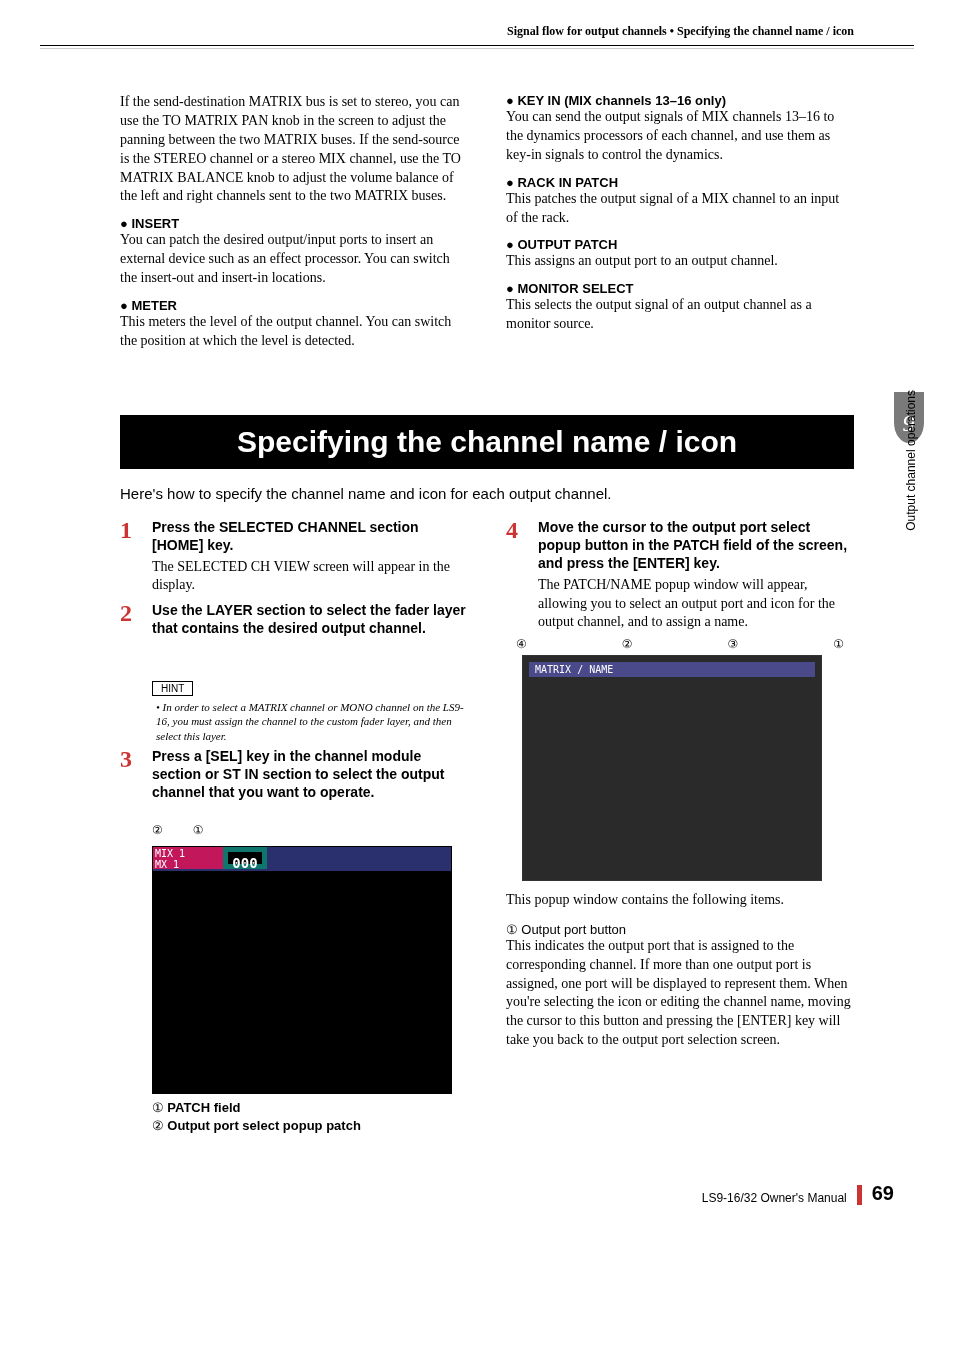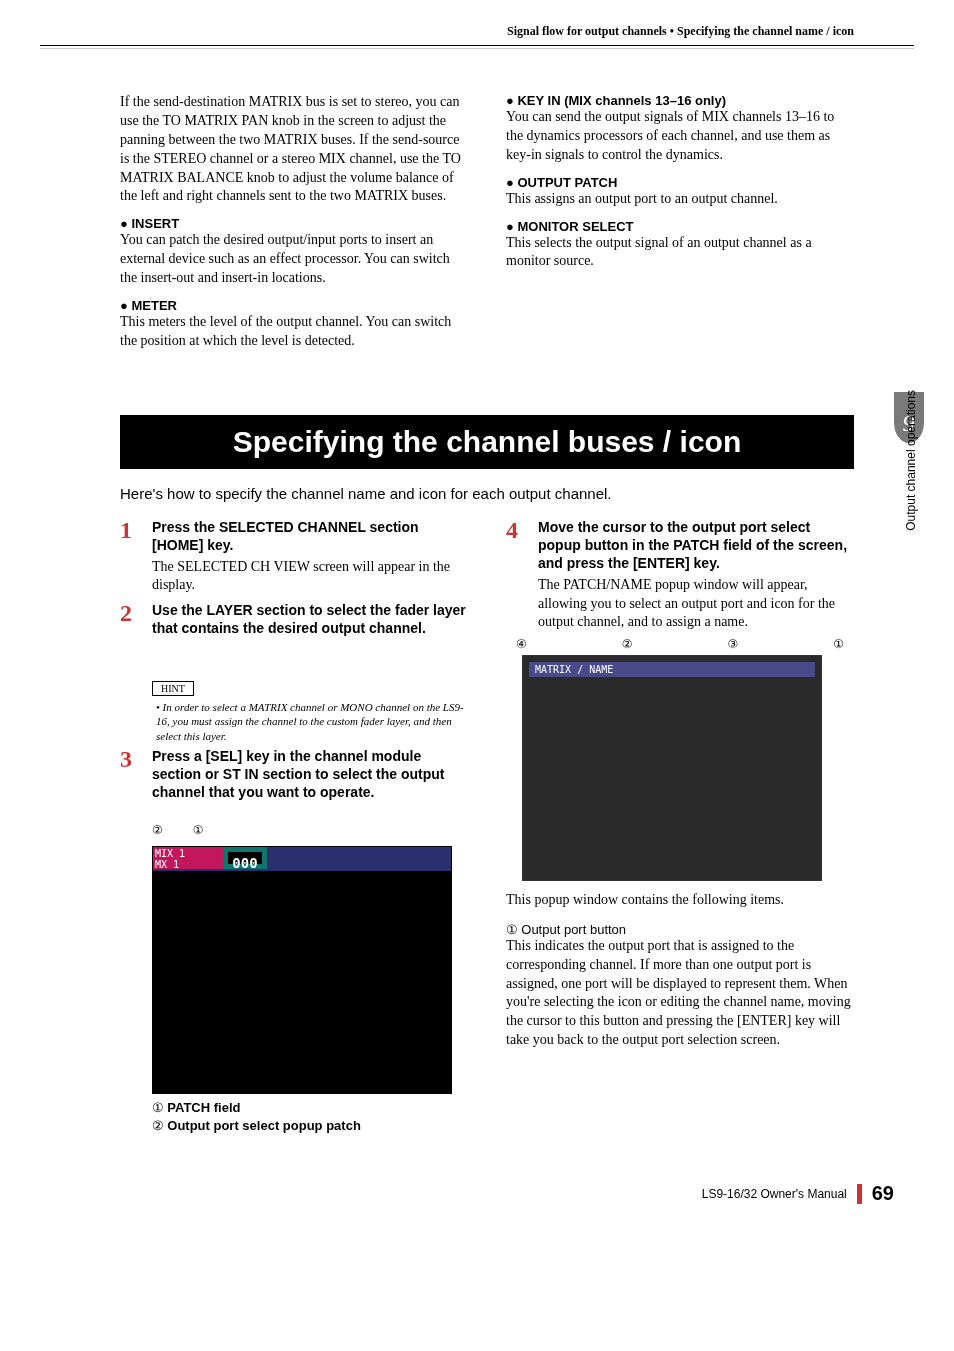--- a/index.html
+++ b/index.html
@@ -13,32 +13,32 @@
   .bullet-h { font-weight:bold; font-size:13px; margin-top:10px; font-family:Arial, sans-serif; }
   .bullet-h::before { content:"● "; }
   .section-banner { background:#000; color:#fff; text-align:center; font-family:Arial, sans-serif; font-weight:bold; font-size:30px; padding:10px 0; margin:58px 0 16px 0; }
   .intro { font-family:Arial, sans-serif; font-size:15px; margin-bottom:16px; }
   .step-row { display:flex; gap:12px; margin-bottom:6px; }
   .step-num { font-family:"Times New Roman", serif; font-weight:bold; font-size:24px; color:#c33; line-height:1; width:20px; flex:0 0 20px; }
   .step-body { flex:1; }
   .step-title { font-family:Arial, sans-serif; font-weight:bold; font-size:14px; line-height:1.3; }
   .step-text { font-family:"Times New Roman", serif; font-size:14px; margin-top:4px; line-height:1.3; }
   .hint-box { margin:12px 0 4px 32px; }
-  .hint-label { display:inline-block; border:1px solid #000; font-family:Liberation Serif, serif; font-size:10px; padding:1px 8px; margin-bottom:4px;margin-top:32px; }
+  .hint-label { display:inline-block; border:1px solid #000; font-family:Liberation Sans, sans-serif; font-size:10px; padding:1px 8px; margin-bottom:4px;margin-top:32px; }
   .hint-text { font-size:11px; font-style:italic; line-height:1.3; padding-left:4px; }
   .fig-placeholder-1 { width:300px; height:248px; background:#111; margin:8px 0 6px 32px; border:1px solid #000; position:relative; }
   .fig-callouts-top { text-align:left; margin-left:32px; font-size:12px; }
   .fig-placeholder-2 { width:300px; height:226px; background:#222; margin:8px 0 10px 16px; border:1px solid #333; position:relative; }
   .fig2-callouts { position:absolute; top:-18px; left:0; right:0; display:flex; justify-content:space-between; font-size:12px; padding:0 10px; }
   .caption-line { font-family:Arial, sans-serif; font-size:13px; margin-left:32px; margin-bottom:2px; }
   .caption-line .idx { font-family:"Times New Roman", serif; }
   .sub-h { font-family:Arial, sans-serif; font-weight:normal; font-size:13px; margin-top:12px; }
   .sidetab { position:absolute; right:36px; top:390px; writing-mode:vertical-rl; transform:rotate(180deg); font-family:Arial, sans-serif; font-size:12px; text-align:center; }
   .sidetab-num { display:inline-block; background:#7a7a7a; color:#fff; border-radius:50% 50% 0 0 / 40% 40% 0 0; font-family:"Times New Roman", serif; font-style:italic; font-size:24px; padding:6px 4px 18px 4px; margin-top:6px; writing-mode:horizontal-tb; transform:rotate(180deg); position:absolute; right:30px; top:386px; width:30px; text-align:center; }
-  .footer { display:flex; justify-content:flex-end; align-items:center; gap:10px; padding:46px 60px 30px 0; }
+  .footer { display:flex; justify-content:flex-end; align-items:flex-end; gap:10px; padding:46px 60px 30px 0; }
   .footer-text { font-family:Arial, sans-serif; font-size:12px; }
   .page-num { font-family:Arial, sans-serif; font-weight:bold; font-size:20px; }
   .page-accent { display:inline-block; width:5px; height:20px; background:#c33; vertical-align:middle; }
   
   .fig1-inner { position:absolute; inset:0; background:
     linear-gradient(#2a2f6e,#2a2f6e) 0 0/100% 24px no-repeat,
     linear-gradient(#000,#000) 0 24px/100% 100% no-repeat; }
   .fig1-pink { position:absolute; left:0; top:0; width:76px; height:22px; background:#c2185b; color:#fff; font:10px/11px monospace; padding:1px 2px; }
   .fig1-counter { position:absolute; left:70px; top:0; width:44px; height:22px; background:#000; color:#fff; font:bold 14px monospace; text-align:center; line-height:22px; border:5px solid #0f766e; }
   .fig2-inner { position:absolute; inset:0; background:#2a2a2a; }
@@ -59,28 +59,30 @@
     <div class="col">
       <p class="body">If the send-destination MATRIX bus is set to stereo, you can use the TO MATRIX PAN knob in the screen to adjust the panning between the two MATRIX buses. If the send-source is the STEREO channel or a stereo MIX channel, use the TO MATRIX BALANCE knob to adjust the volume balance of the left and right channels sent to the two MATRIX buses.</p>
       <div class="bullet-h">INSERT</div>
       <p class="body">You can patch the desired output/input ports to insert an external device such as an effect processor. You can switch the insert-out and insert-in locations.</p>
       <div class="bullet-h">METER</div>
       <p class="body">This meters the level of the output channel. You can switch the position at which the level is detected.</p>
     </div>
     <div class="col">
       <div class="bullet-h" style="margin-top:0">KEY IN (MIX channels 13–16 only)</div>
       <p class="body">You can send the output signals of MIX channels 13–16 to the dynamics processors of each channel, and use them as key-in signals to control the dynamics.</p>
+      <div class="bullet-h">RACK IN PATCH</div>
+      <p class="body">This patches the output signal of a MIX channel to an input of the rack.</p>
       <div class="bullet-h">OUTPUT PATCH</div>
       <p class="body">This assigns an output port to an output channel.</p>
       <div class="bullet-h">MONITOR SELECT</div>
       <p class="body">This selects the output signal of an output channel as a monitor source.</p>
     </div>
   </div>
 
-  <div class="section-banner">Specifying the channel buses / icon</div>
+  <div class="section-banner">Specifying the channel name / icon</div>
   <p class="intro">Here's how to specify the channel name and icon for each output channel.</p>
 
   <div class="two-col">
     <div class="col">
       <div class="step-row">
         <div class="step-num">1</div>
         <div class="step-body">
           <div class="step-title">Press the SELECTED CHANNEL section [HOME] key.</div>
           <div class="step-text">The SELECTED CH VIEW screen will appear in the display.</div>
         </div>

